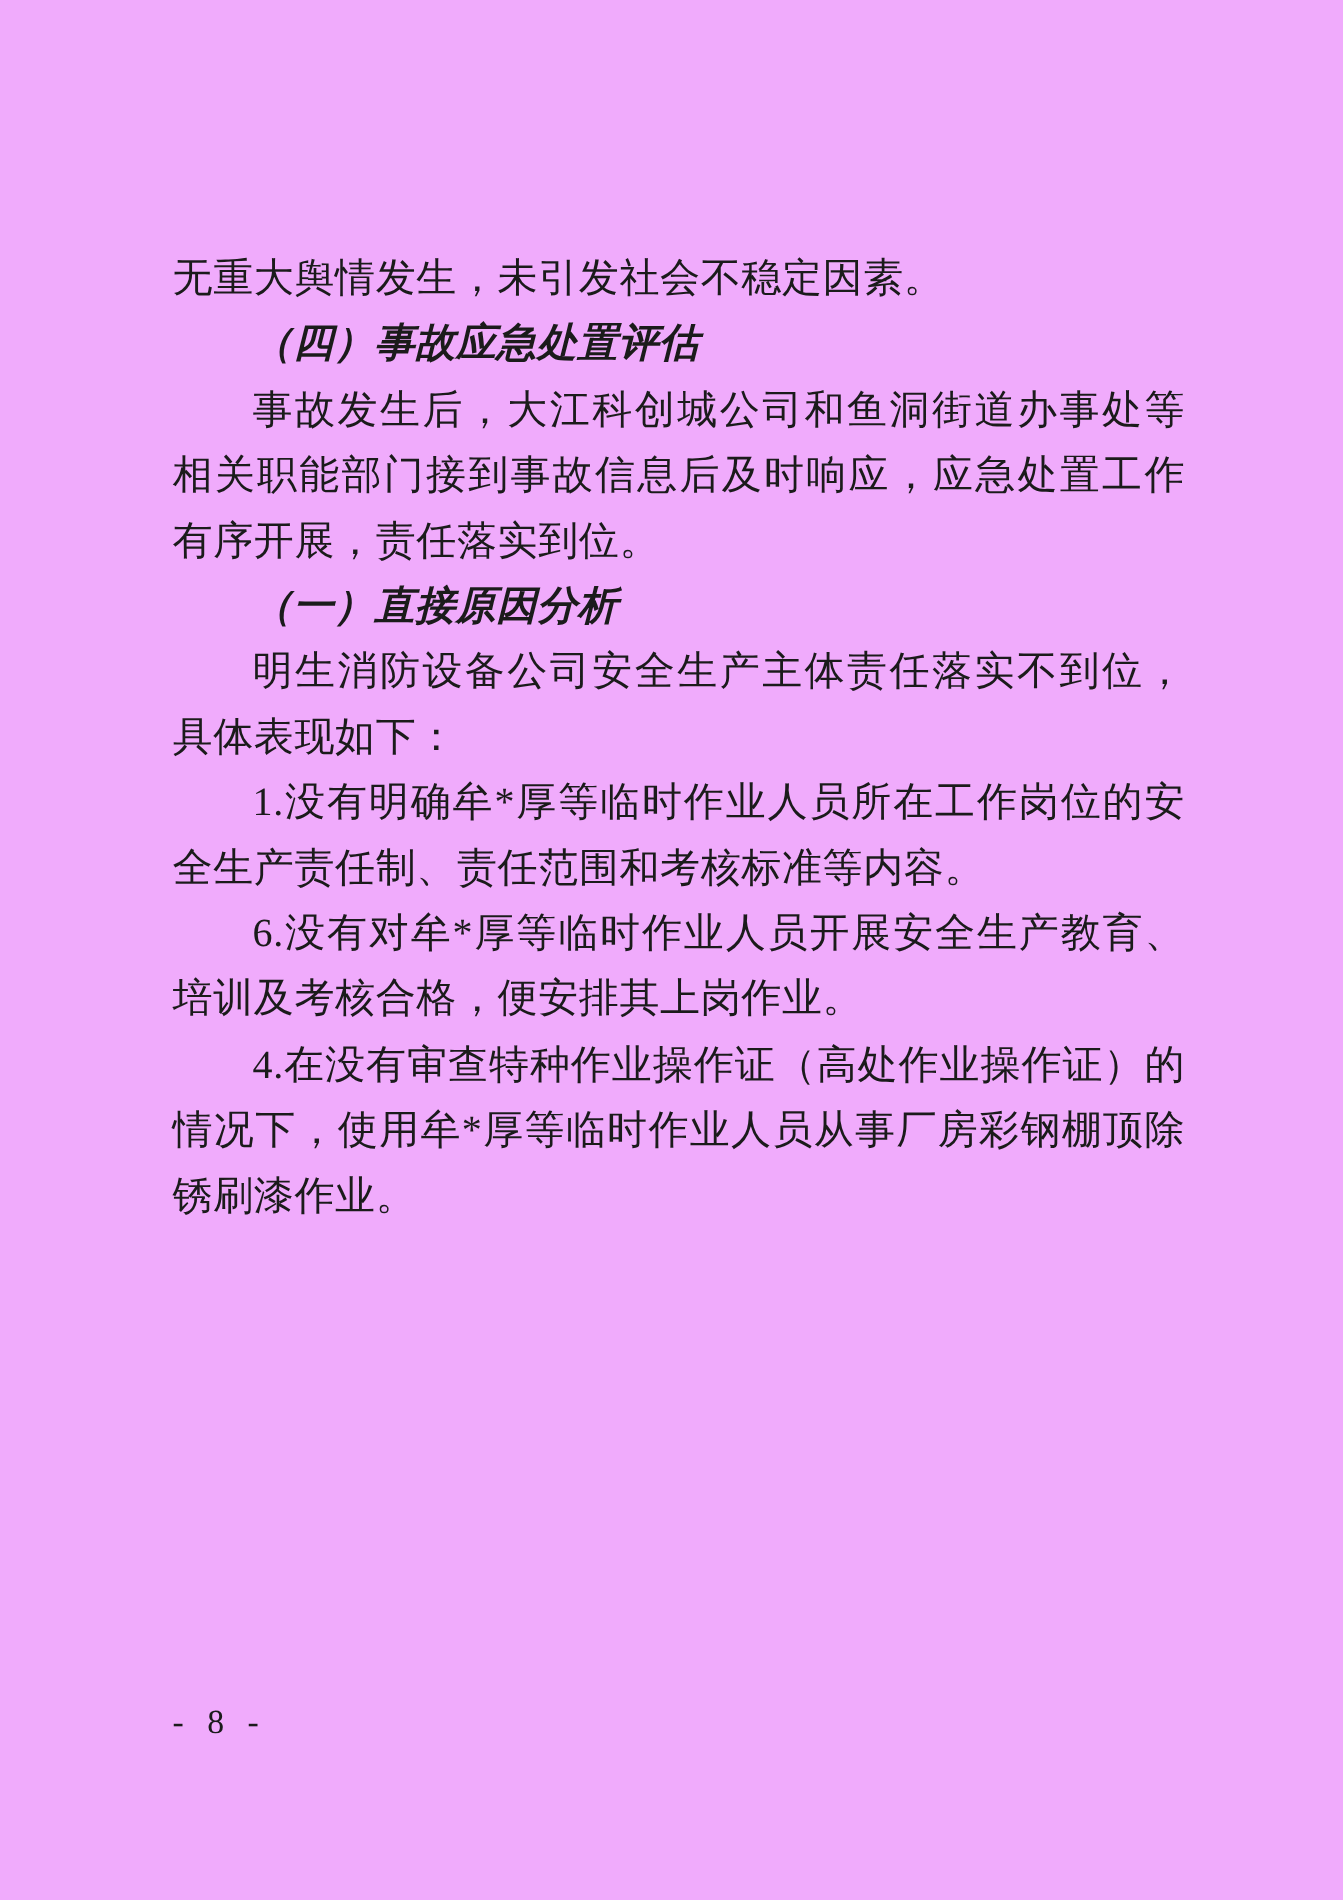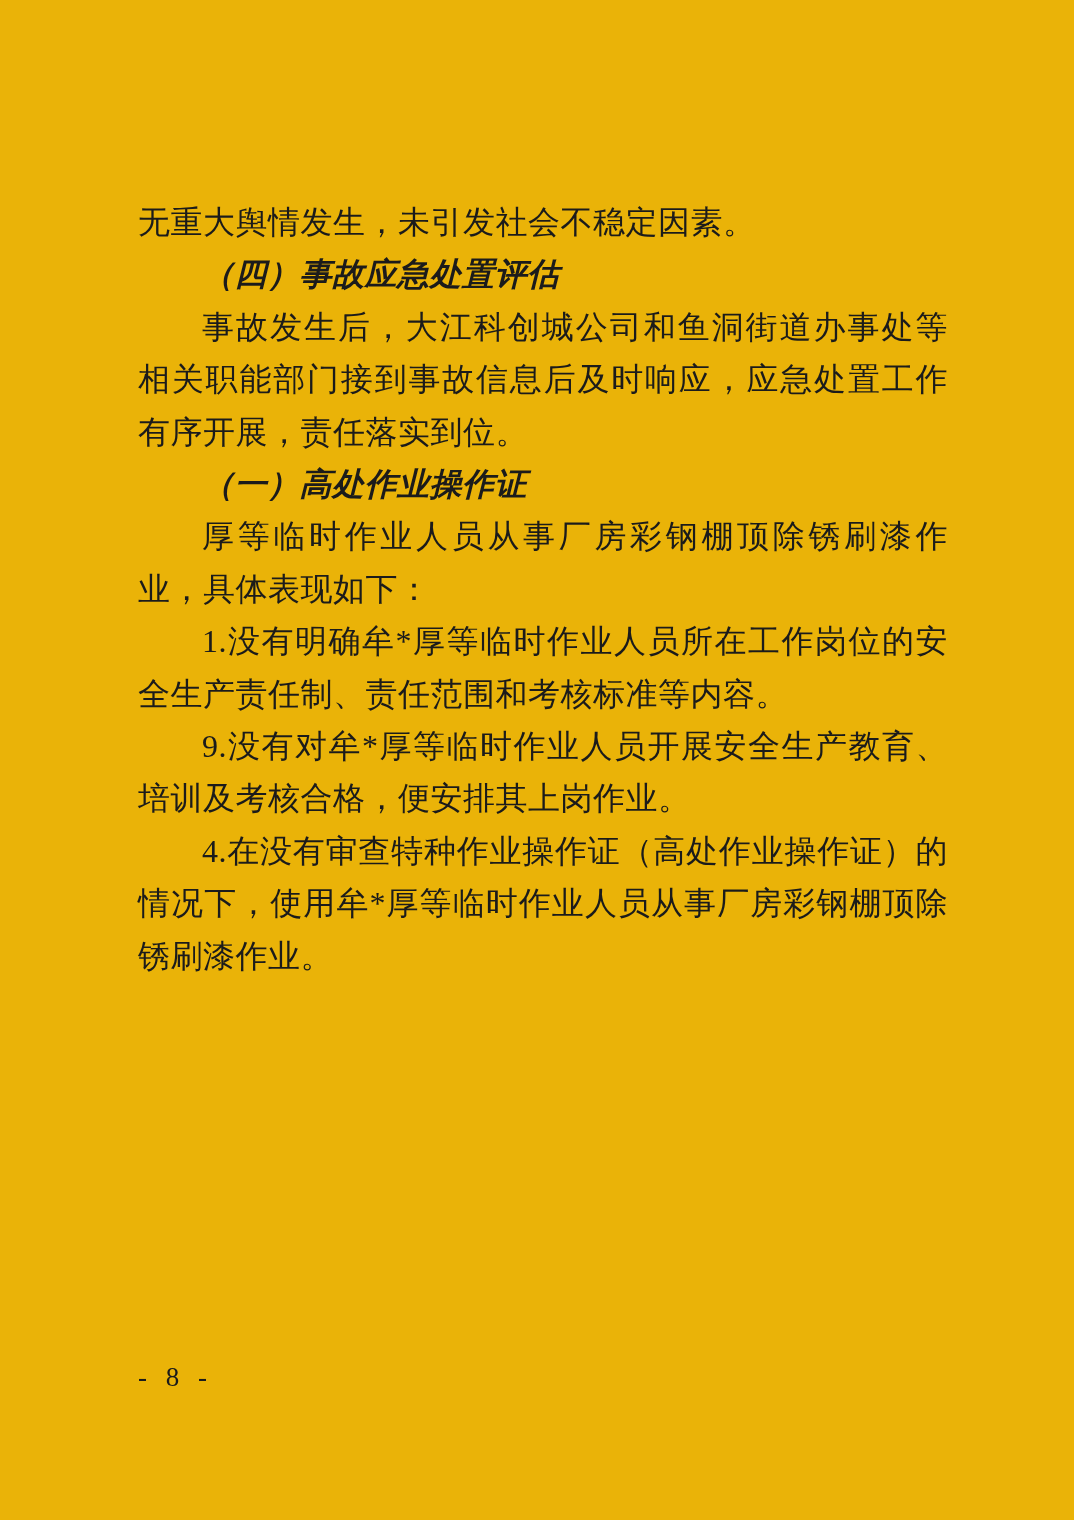--- a/index.html
+++ b/index.html
@@ -4,21 +4,21 @@
 <style>
   html, body {
     margin: 0;
     padding: 0;
     background: #ffffff;
   }
   .page {
     position: relative;
     width: 1074px;
     height: 1520px;
-    background: #eab308;
+    background: #f0abfc;
     overflow: hidden;
     font-family: "Liberation Serif", "DejaVu Serif", serif;
     color: #1b1b1b;
   }
   .content {
     position: absolute;
     left: 138px;
     top: 196px;
     width: 810px;
   }
@@ -67,28 +67,28 @@
 <div class="page">
 
   <div class="content">
     <p class="p-cont">无重大舆情发生，未引发社会不稳定因素。</p>
 
     <p class="h-kai">（四）事故应急处置评估</p>
 
     <p class="p-body">事故发生后，大江科创城公司和鱼洞街道办事处等相关职能部门接到事故信息后及时响应，应急处置工作有序开展，责任落实到位。</p>
 
 
-    <p class="h-kai">（一）高处作业操作证</p>
+    <p class="h-kai">（一）直接原因分析</p>
 
 
 
-    <p class="p-body">厚等临时作业人员从事厂房彩钢棚顶除锈刷漆作业，具体表现如下：</p>
+    <p class="p-body">明生消防设备公司安全生产主体责任落实不到位，具体表现如下：</p>
 
     <p class="p-body">1.没有明确牟*厚等临时作业人员所在工作岗位的安全生产责任制、责任范围和考核标准等内容。</p>
 
-    <p class="p-body">9.没有对牟*厚等临时作业人员开展安全生产教育、培训及考核合格，便安排其上岗作业。</p>
+    <p class="p-body">6.没有对牟*厚等临时作业人员开展安全生产教育、培训及考核合格，便安排其上岗作业。</p>
 
     <p class="p-body">4.在没有审查特种作业操作证（高处作业操作证）的情况下，使用牟*厚等临时作业人员从事厂房彩钢棚顶除锈刷漆作业。</p>
   </div>
 
   <div class="page-footer">- 8 -</div>
 
 </div>
 
 </body></html>

